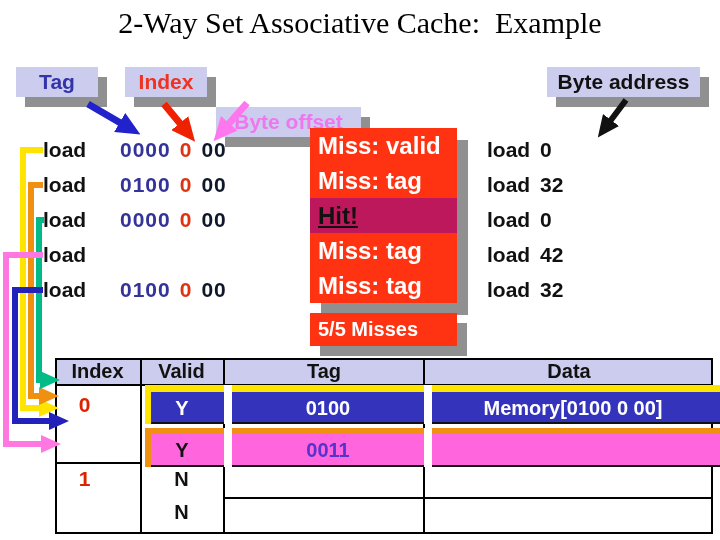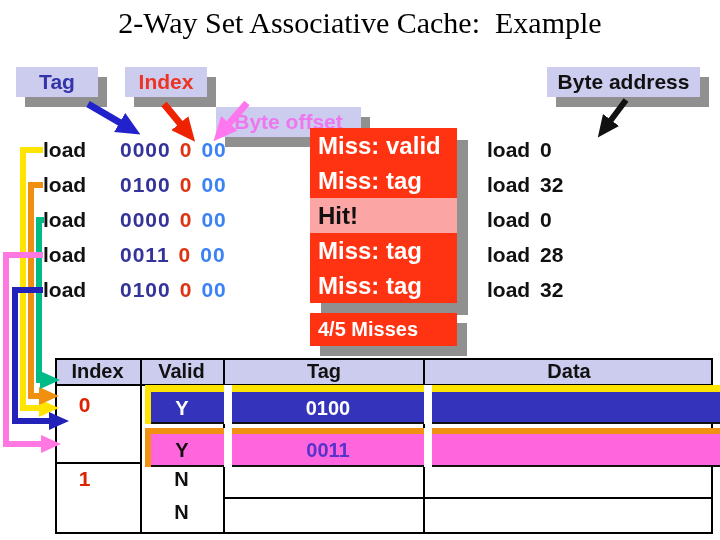--- a/index.html
+++ b/index.html
@@ -20,27 +20,27 @@
   
   .op{position:absolute;left:43px;height:26px;line-height:26px;
       font-weight:bold;font-size:21px;color:#111;}
   .r-op{left:487px;}
   .addr{position:absolute;left:540px;height:26px;line-height:26px;
         font-weight:bold;font-size:21px;color:#111;}
   .bits{position:absolute;left:120px;height:26px;line-height:26px;
         font-weight:bold;font-size:21px;letter-spacing:1px;white-space:nowrap;}
   .b-tag{color:#333399;margin-right:9px;}
   .b-idx{color:#dd3311;margin-right:9px;}
-  .b-off{color:#3b82f6;}
+  .b-off{color:#0f172a;}
 
   
   .results{position:absolute;left:310px;top:128px;width:147px;box-shadow:11px 12px 0 #909090;}
   .result{height:35px;line-height:35px;padding-left:8px;font-weight:bold;font-size:24px;}
   .miss{background:#ff3311;color:#ffffff;}
-  .hit{background:#fca5a5;color:#111111;}
+  .hit{background:#be185d;color:#111111;text-decoration:underline;}
   .summary-box{position:absolute;left:310px;top:313px;width:139px;height:33px;line-height:33px;
                padding-left:8px;background:#ff3311;color:#fff;font-weight:bold;font-size:20px;
                box-shadow:10px 10px 0 #909090;}
 
   
   .tbl{position:absolute;left:55px;top:358px;width:654px;height:172px;border:2px solid #000;background:#fff;}
   .thead-bg{position:absolute;left:0;right:0;top:0;height:24px;background:#ccccee;}
   .vline{position:absolute;top:0;bottom:0;width:2px;background:#000;}
   .v1{left:83px;}.v2{left:166px;}.v3{left:366px;}
   .hline-header{position:absolute;left:0;right:0;top:24px;height:2px;background:#000;}
@@ -98,45 +98,42 @@
 
   <div class="bits" style="top:137px">
     <span class="b-tag">0000</span><span class="b-idx">0</span><span class="b-off">00</span>
   </div>
   <div class="bits" style="top:172px">
     <span class="b-tag">0100</span><span class="b-idx">0</span><span class="b-off">00</span>
   </div>
   <div class="bits" style="top:207px">
     <span class="b-tag">0000</span><span class="b-idx">0</span><span class="b-off">00</span>
   </div>
-  <div class="bits" style="top:242px">
-    <span class="b-tag">0011</span><span class="b-idx">0</span><span class="b-off">00</span>
-  </div>
   <div class="bits" style="top:277px">
     <span class="b-tag">0100</span><span class="b-idx">0</span><span class="b-off">00</span>
   </div>
 
   <div class="results">
     <div class="result miss">Miss: valid</div>
     <div class="result miss">Miss: tag</div>
     <div class="result hit">Hit!</div>
     <div class="result miss">Miss: tag</div>
     <div class="result miss">Miss: tag</div>
   </div>
-  <div class="summary-box">4/5 Misses</div>
+  <div class="summary-box">5/5 Misses</div>
 
   <div class="op r-op" style="top:137px">load</div>
   <div class="op r-op" style="top:172px">load</div>
   <div class="op r-op" style="top:207px">load</div>
   <div class="op r-op" style="top:242px">load</div>
   <div class="op r-op" style="top:277px">load</div>
   <div class="addr" style="top:137px">0</div>
   <div class="addr" style="top:172px">32</div>
   <div class="addr" style="top:207px">0</div>
-  <div class="addr" style="top:242px">28</div>
+  <div class="addr" style="top:242px">42</div>
   <div class="addr" style="top:277px">32</div>
 
   <div class="tbl">
     <div class="thead-bg"></div>
     <div class="vline v1"></div>
     <div class="vline v2"></div>
     <div class="vline v3"></div>
     <div class="hline-header"></div>
     <div class="hline-sub"></div>
     <div class="hline-idx"></div>
@@ -154,20 +151,21 @@
   <div class="ov ov-blue"></div>
   <div class="ov ov-orange"></div>
   <div class="ov ov-pink"></div>
   <div class="gap gA gx1"></div>
   <div class="gap gA gx2"></div>
   <div class="gap gB gx1"></div>
   <div class="gap gB gx2"></div>
 
   <div class="ovt rowA c-valid t-white">Y</div>
   <div class="ovt rowA c-tag t-white">0100</div>
+  <div class="ovt rowA c-data t-white">Memory[0100 0 00]</div>
   <div class="ovt rowB c-valid t-black">Y</div>
   <div class="ovt rowB c-tag t-blue">0011</div>
 
   <svg class="overlay" width="720" height="540" viewBox="0 0 720 540">
     <defs>
       <marker id="m-yellow" markerUnits="userSpaceOnUse" markerWidth="20" markerHeight="18" refX="5" refY="9" orient="auto">
           <path d="M0,0 L20,9 L0,18 Z" fill="#ffe400"></path>
         </marker>
       <marker id="m-orange" markerUnits="userSpaceOnUse" markerWidth="20" markerHeight="18" refX="5" refY="9" orient="auto">
           <path d="M0,0 L20,9 L0,18 Z" fill="#f09010"></path>

